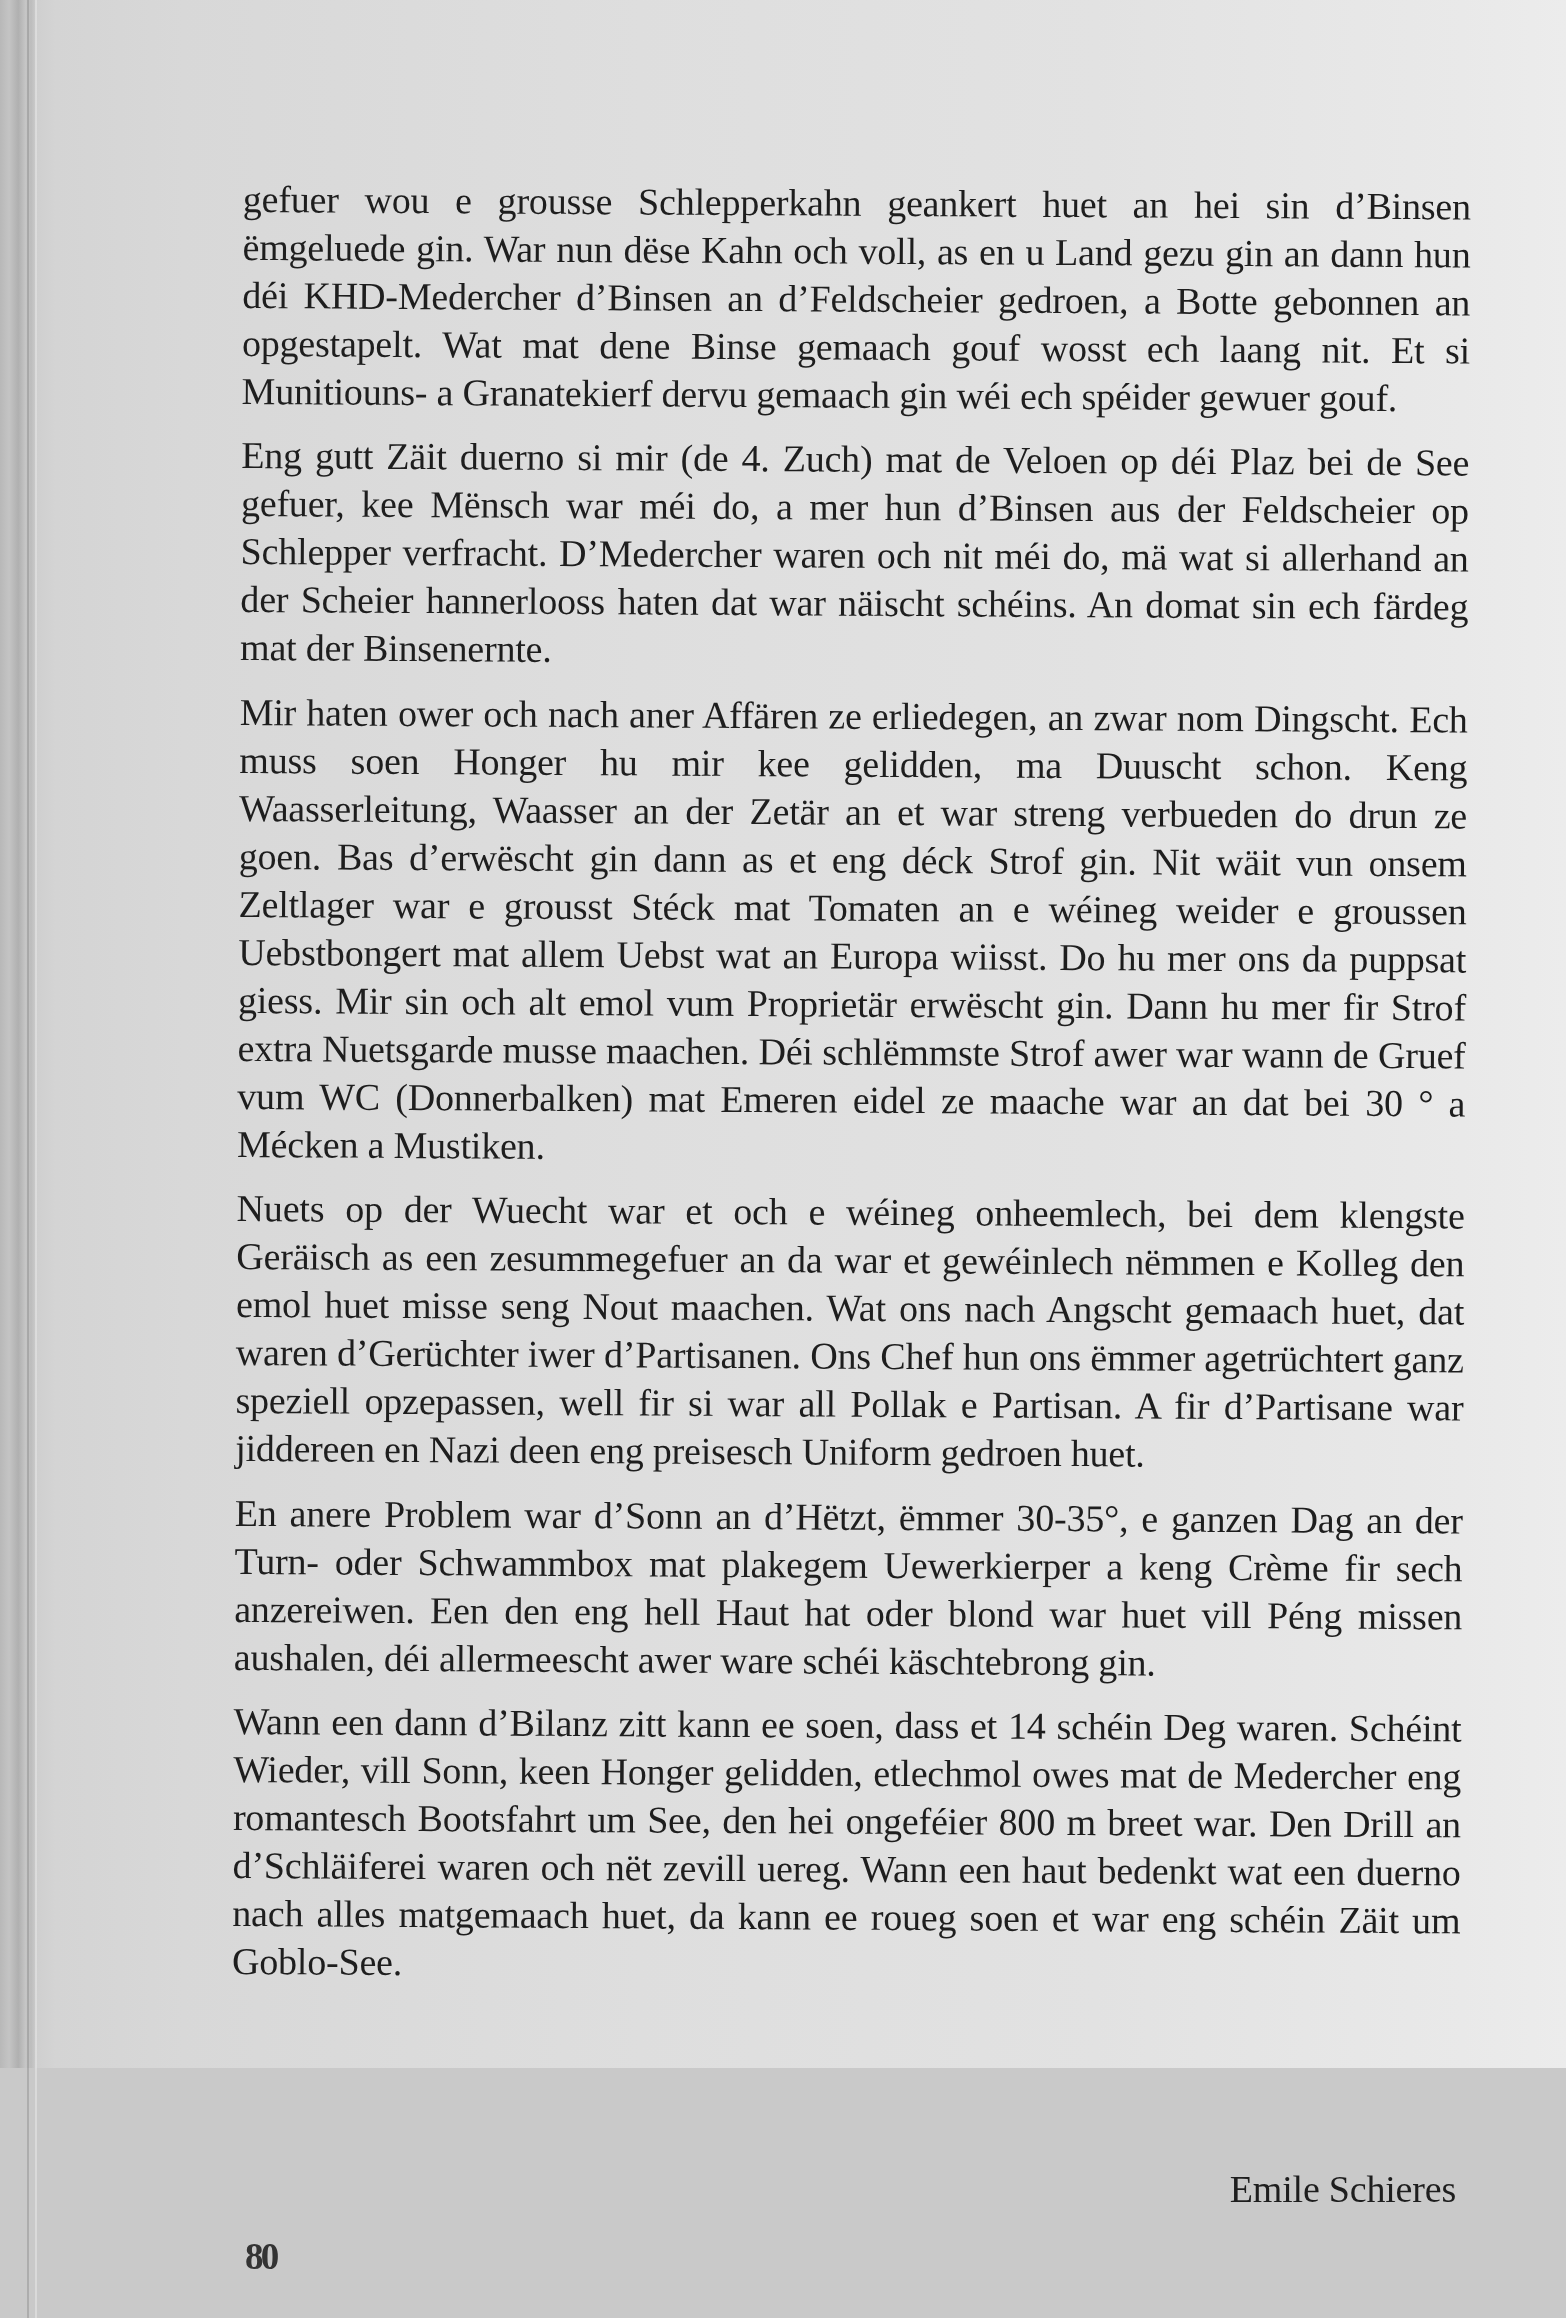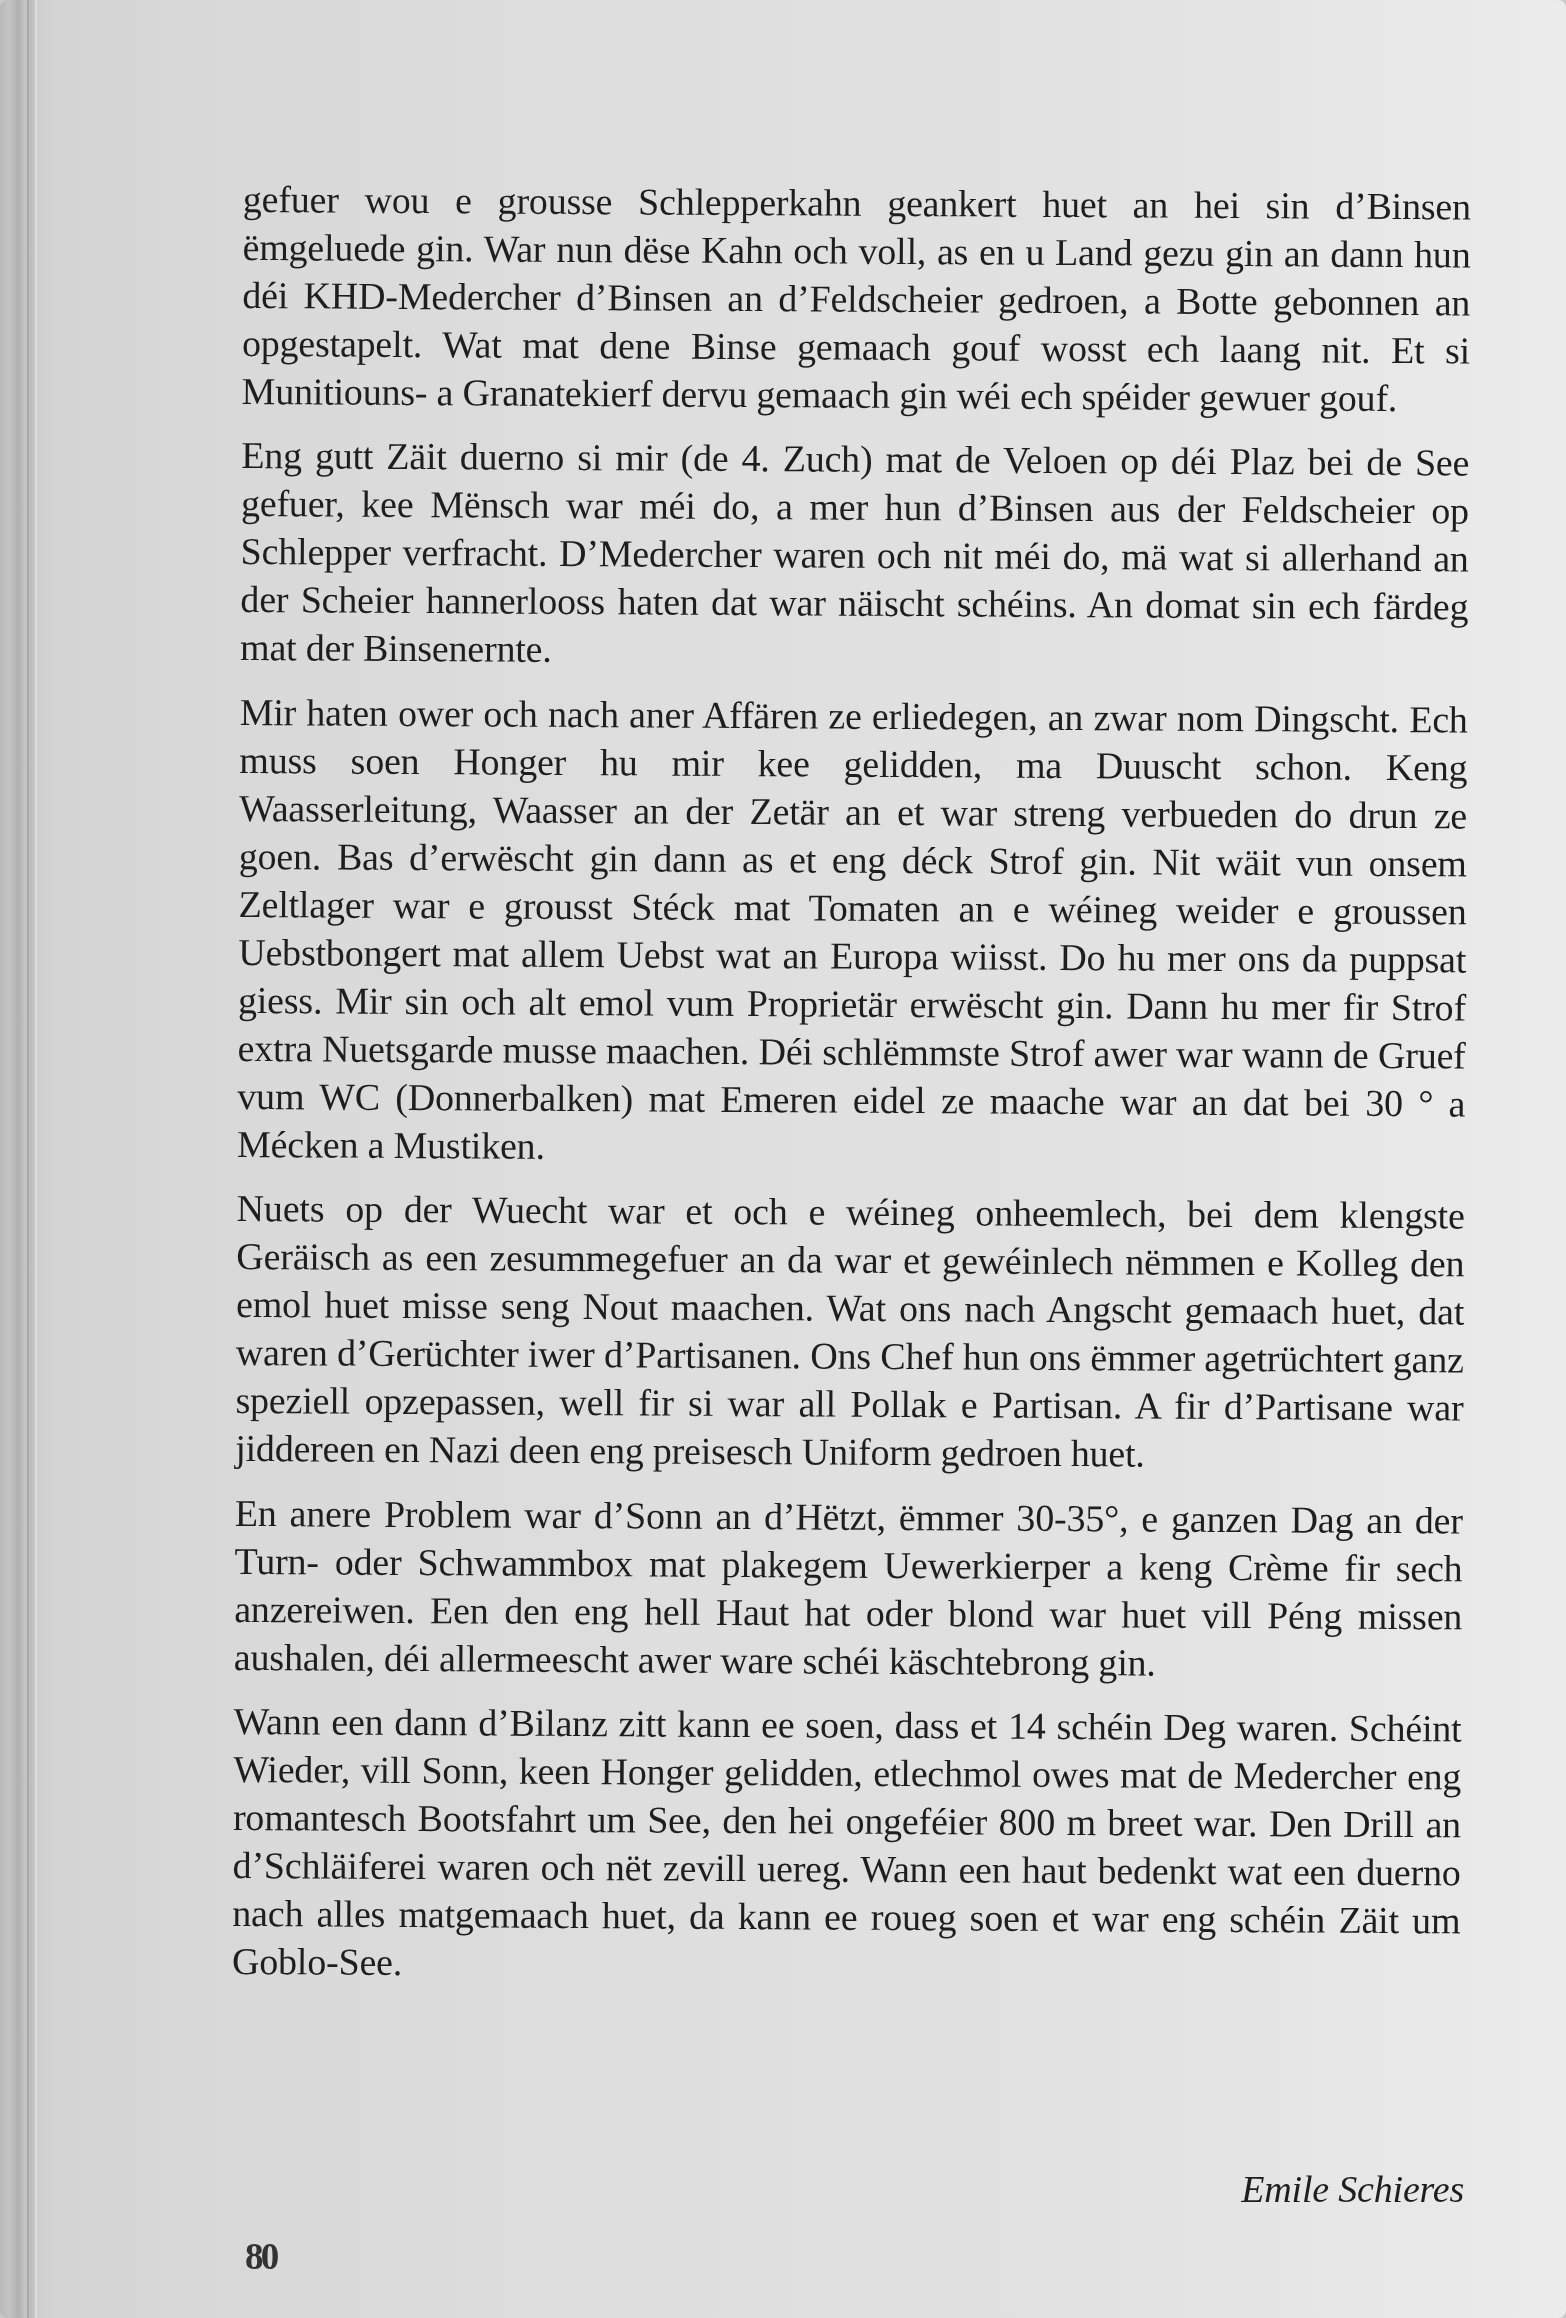--- a/index.html
+++ b/index.html
@@ -11,27 +11,26 @@
       height: 2318px;
       overflow: hidden;
       background: #c9c9c9;
       position: relative;
       font-family: "Liberation Serif", "DejaVu Serif", serif;
     }
     .page {
       position: absolute;
       left: 0; top: 0;
       width: 1566px;
-      height: 2318px;
+      height: 2068px;
       background:
         linear-gradient(90deg,
           #b8b8b8 0px, #c4c4c4 9.1px, #b0b0b0 18.3px, #c6c6c6 25.6px,
           #bdbdbd 31px, #cfcfcf 37px, #d4d4d4 55px, #d8d8d8 183px,
           #dedede 640px, #e2e2e2 1096px, #e9e9e9 1462px, #ececec 1566px);
-      border-radius: 8px;
     }
     .binding-line {
       position: absolute;
       top: 0;
       width: 1.8px;
       height: 2318px;
       background: rgba(120,120,120,0.35);
     }
     .binding-line.l1 { left: 27.4px; }
     .binding-line.l2 { left: 35px; background: rgba(235,235,235,0.5); }
@@ -46,26 +45,25 @@
       text-align: justify;
       transform: rotate(0.35deg);
       transform-origin: left top;
     }
     .para {
       margin: 0 0 16.4px 0;
       letter-spacing: -0.2px;
     }
     .author {
       position: absolute;
-      right: 102px;
+      right: 110px;
       top: 2167px;
       font-size: 38px;
       color: #1e1e1e;
       letter-spacing: -0.2px;
-      font-style: italic;
     }
     .page-number {
       position: absolute;
       left: 245px;
       top: 2193px;
       font-size: 37px;
       font-weight: bold;
       color: #333;
       letter-spacing: -2.7px;
       filter: blur(0.5px);

